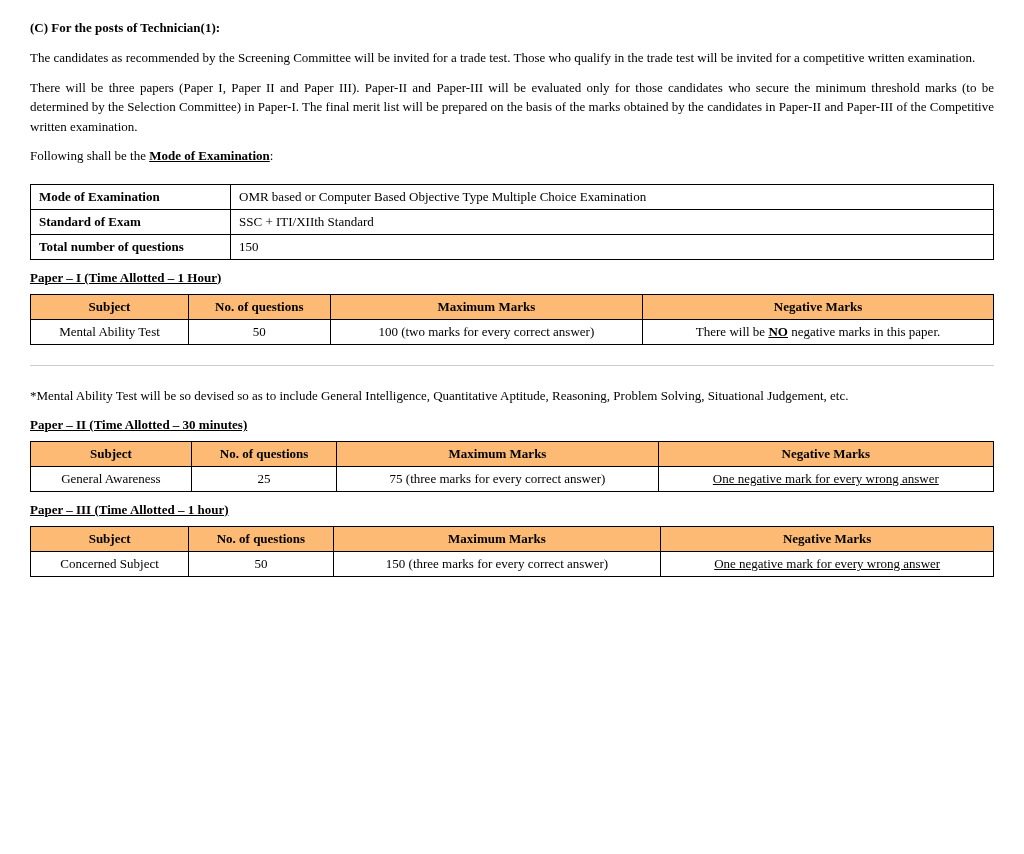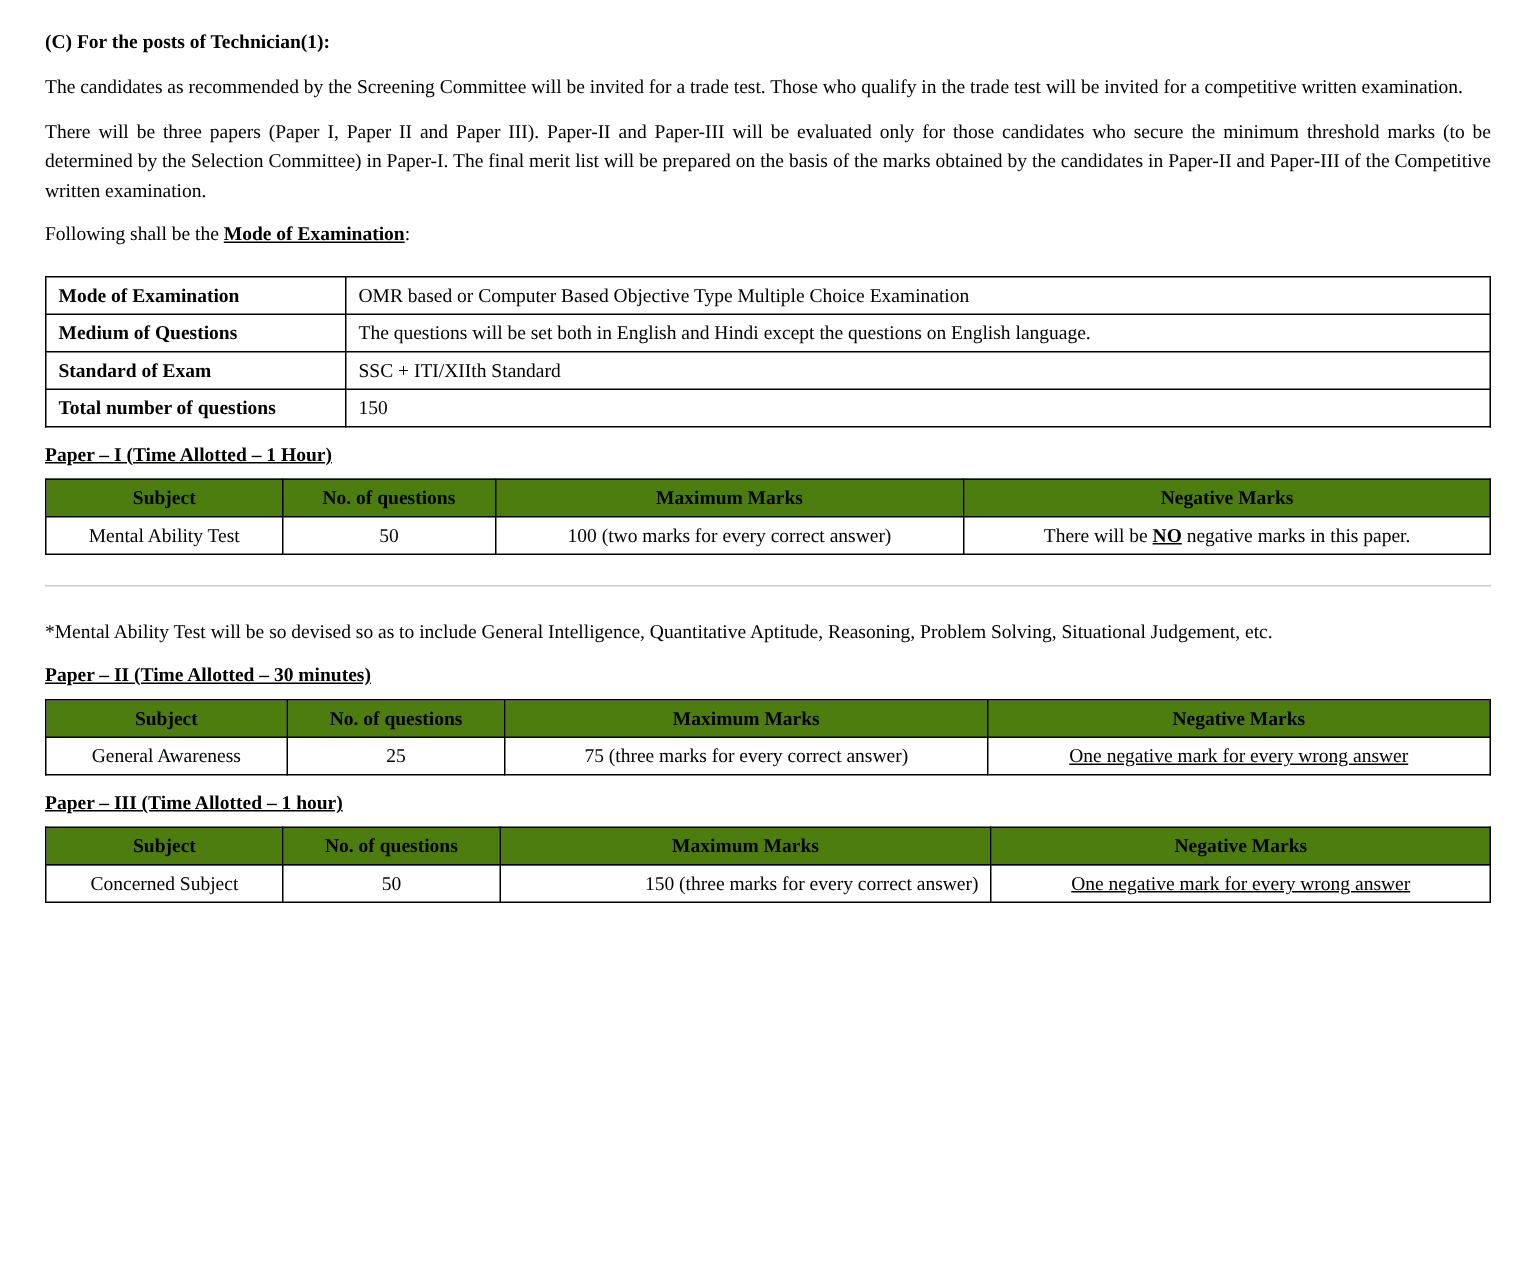--- a/index.html
+++ b/index.html
@@ -48,21 +48,21 @@
     }
     .paper-heading {
       font-weight: bold;
       text-decoration: underline;
       margin: 1px 0 8px 0;
       font-size: 13px;
     }
     .col-header {
       font-weight: bold;
       text-align: center;
-      background: #4d7c0f;
+      background: #fdba74;
     }
     .footnote {
       margin: 8px 0 12px 0;
       line-height: 1.5;
       text-align: justify;
     }
     hr.divider {
       border: none;
       border-top: 1px solid #ccc;
       margin: 20px 0;
@@ -79,24 +79,20 @@
 
 <p class="mode-heading">
   <span>Following shall be the </span><span class="underline-bold">Mode of Examination</span><span>:</span>
 </p>
 
 <table class="exam-info-table">
   <tbody id="exam-info-tbody">
       <tr>
         <td>Mode of Examination</td>
         <td>OMR based or Computer Based Objective Type Multiple Choice Examination</td>
-      </tr>
-      <tr>
-        <td>Medium of Questions</td>
-        <td>The questions will be set both in English and Hindi except the questions on English language.</td>
       </tr>
       <tr>
         <td>Standard of Exam</td>
         <td>SSC + ITI/XIIth Standard</td>
       </tr>
       <tr>
         <td>Total number of questions</td>
         <td>150</td>
       </tr>
     </tbody>
@@ -156,17 +152,17 @@
         <th class="col-header">Subject</th>
         <th class="col-header">No. of questions</th>
         <th class="col-header">Maximum Marks</th>
         <th class="col-header">Negative Marks</th>
       </tr>
     </thead>
   <tbody id="paper3-tbody">
       <tr>
         <td style="text-align: center;">Concerned Subject</td>
         <td style="text-align: center;">50</td>
-        <td style="text-align: right;">150 (three marks for every correct answer)</td>
+        <td style="text-align: center;">150 (three marks for every correct answer)</td>
         <td style="text-align: center; text-decoration: underline;">One negative mark for every wrong answer</td>
       </tr>
     </tbody>
 </table>
 
 </body></html>

